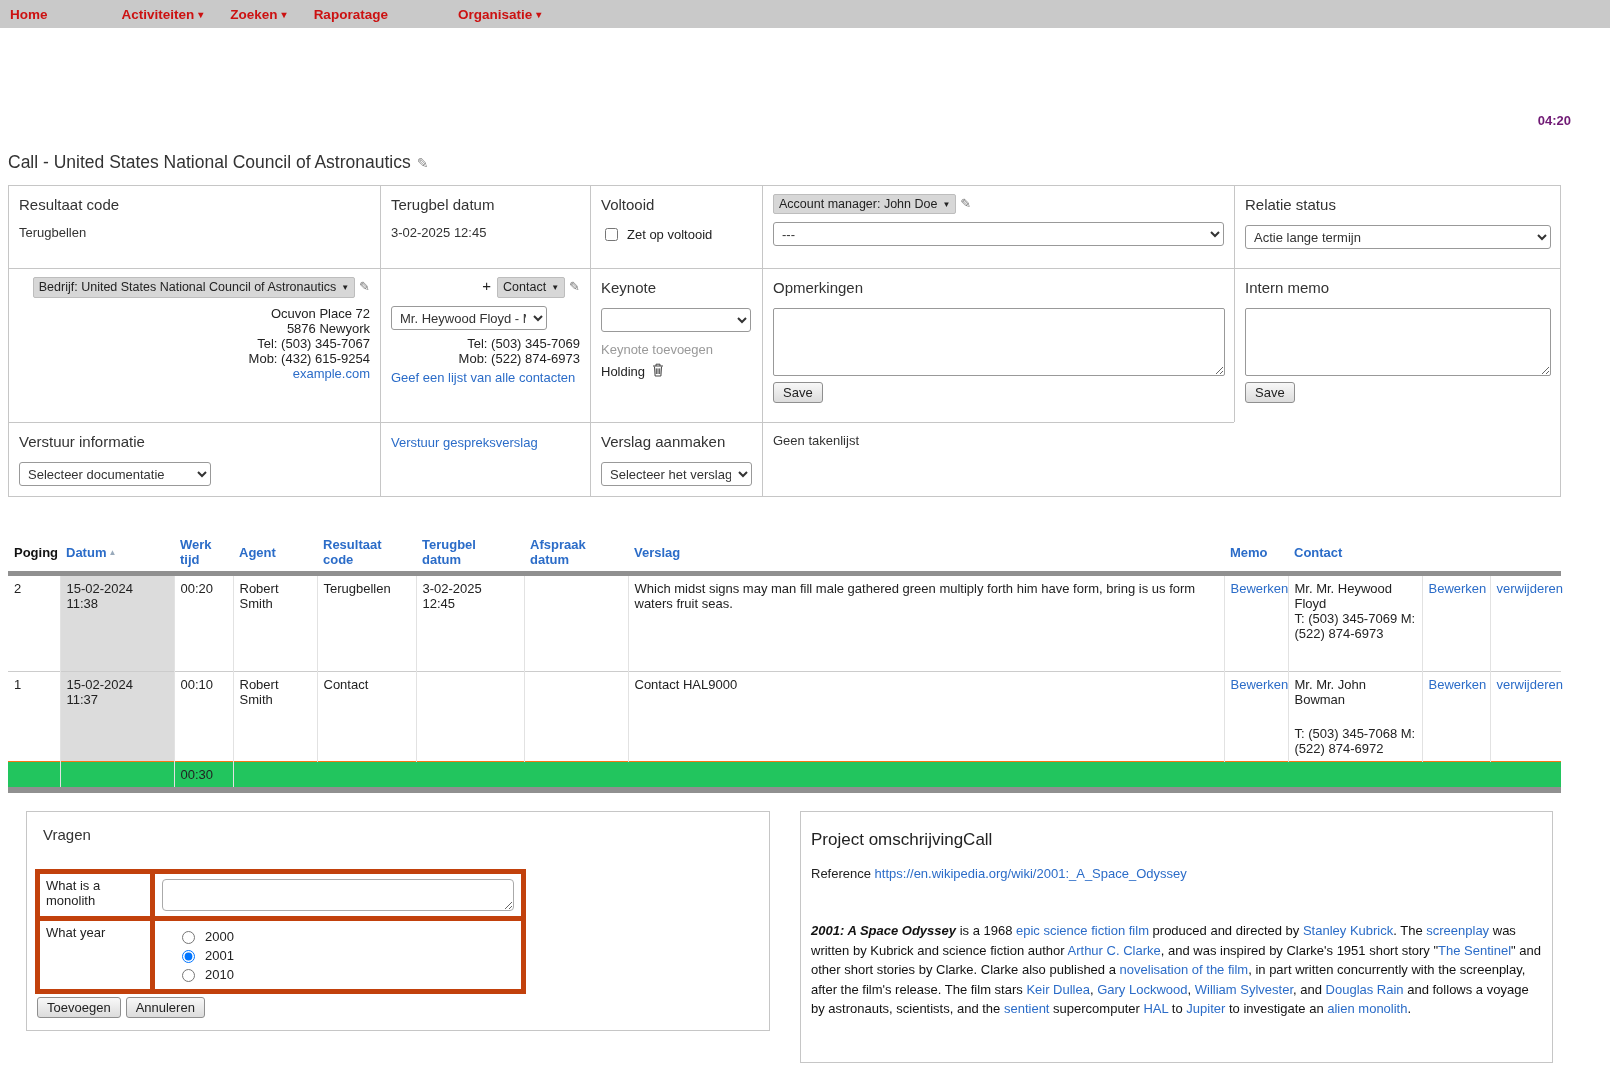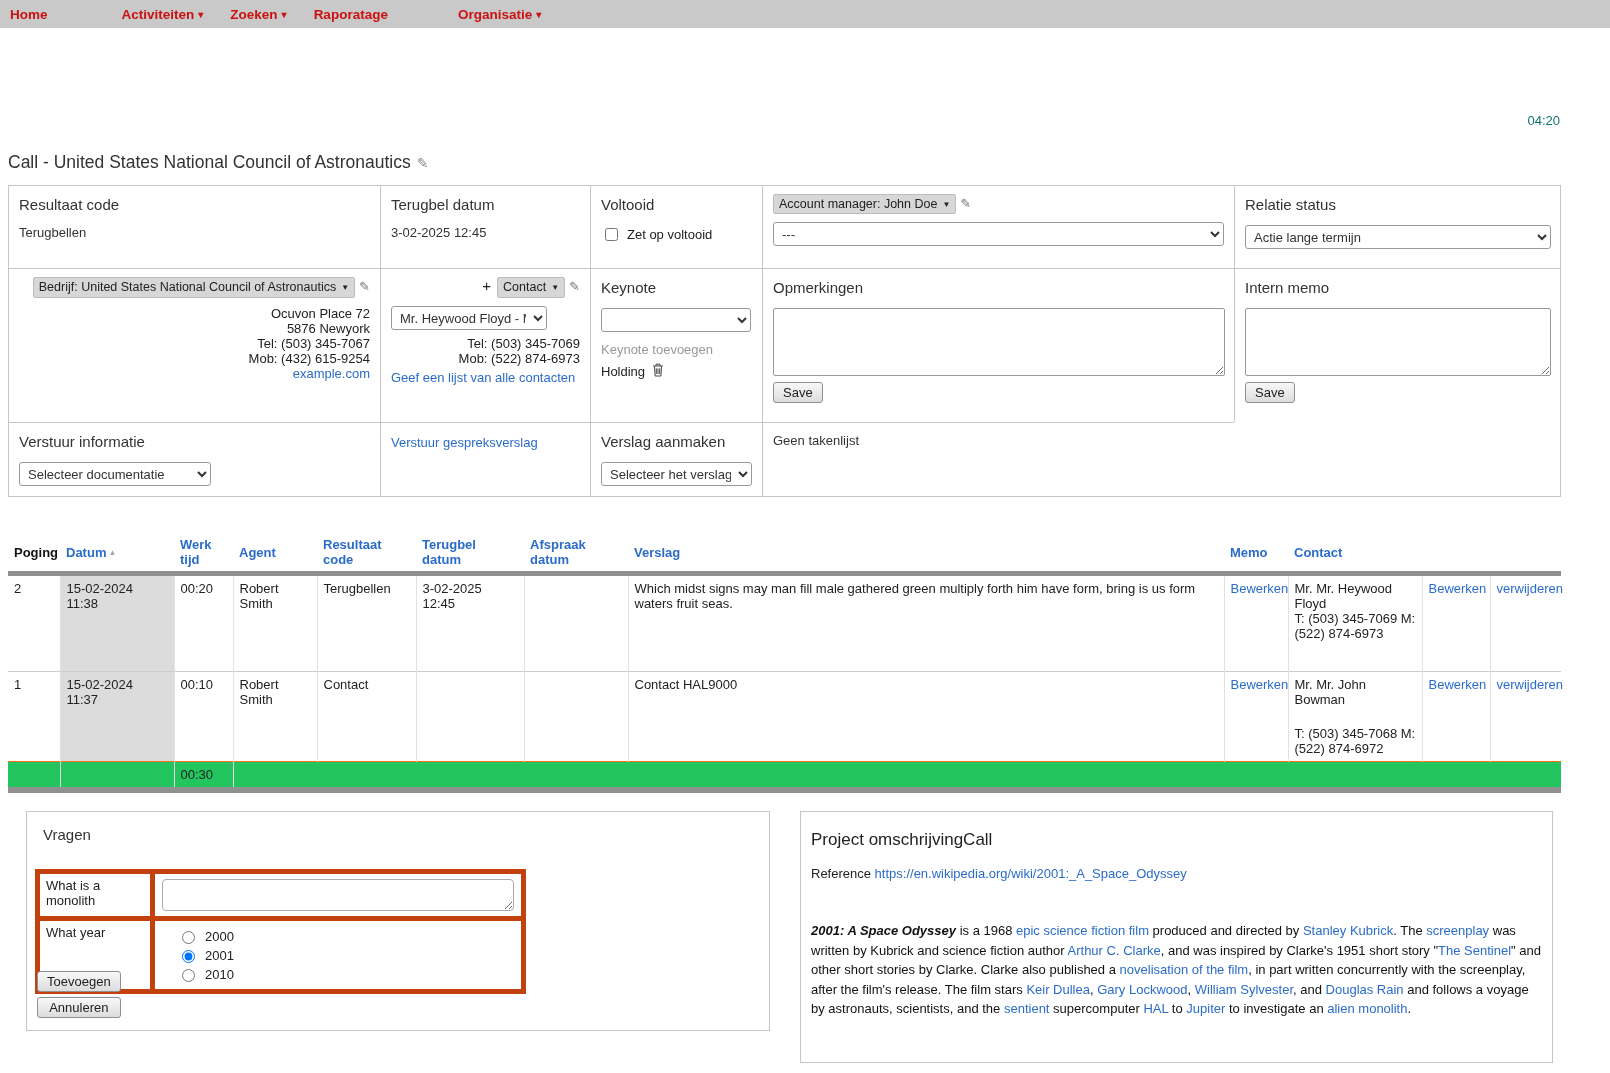--- a/index.html
+++ b/index.html
@@ -9,21 +9,21 @@
     font-family:"Liberation Sans", sans-serif; font-size:13px; color:#222; background:#fff;
   }
   a { color:#2b6cc8; text-decoration:none; cursor:pointer; }
 
   
   .topnav { height:28px; background:#c9c9c9; display:flex; align-items:center; padding-left:10px; }
   .nav-link { color:#cc1111; font-weight:bold; font-size:13.5px; display:inline-flex; align-items:center; }
   .nav-link .caret { font-size:10px; margin-left:4px; }
   .m1{margin-right:74px}.m2{margin-right:27px}.m3{margin-right:27px}.m4{margin-right:70px}
 
-  .clock { position:absolute; top:113px; right:50px; font-size:13px; color:#0f766e; }
+  .clock { position:absolute; top:113px; right:39px; font-size:13px; color:#701a75;font-weight:bold; }
 
   .page-title { margin:124px 0 0 8px; font-size:17.5px; color:#333; }
   .pencil { color:#888; font-size:14px; margin-left:6px; }
 
   
   .info-grid {
     display:grid; grid-template-columns:372px 210px 172px 472px 327px;
     grid-template-rows:83px 154px 74px; width:1553px; margin:12px 0 0 8px;
     border-right:1px solid #c6c6c6; border-bottom:1px solid #c6c6c6;
   }
@@ -64,21 +64,21 @@
   
   .bottom { display:flex; margin:18px 0 0 26px; gap:30px; align-items:flex-start; }
   .vragen-panel { width:744px; height:220px; border:1px solid #c6c6c6; padding:14px 16px; position:relative; }
   .panel-title { font-size:15px; color:#333; }
   .q-table { border-collapse:collapse; margin:26px 0 0 -8px; }
   .q-table td { border:5px solid #c2410c; padding:4px 6px; vertical-align:top; font-size:13px; }
   .q-label { width:115px; }
   .q-value { width:366px; }
   .monolith-input { width:352px; height:32px; border-radius:4px; border-color:#aaa; margin:1px; }
   .radio-line { display:flex; align-items:center; gap:7px; margin:3px 0 3px 16px; font-size:13px; cursor:pointer; }
-  .vragen-buttons { position:absolute; bottom:12px; left:10px; display:flex; gap:5px;flex-direction:column; }
+  .vragen-buttons { position:absolute; bottom:12px; left:10px; display:flex; gap:5px; }
 
   .project-panel { width:753px; min-height:252px; border:1px solid #c6c6c6; padding:18px 10px; }
   .project-title { font-size:17px; font-weight:400; color:#222; margin:0 0 16px; }
   .reference-line { font-size:13px; color:#222; }
   .project-desc { margin-top:40px; font-size:13px; line-height:19.5px; color:#111; max-width:738px; }
   .seg-bi { font-weight:bold; font-style:italic; }
   .trash-icon { cursor:pointer; display:inline-block; }
 </style>
 </head>
 <body>

